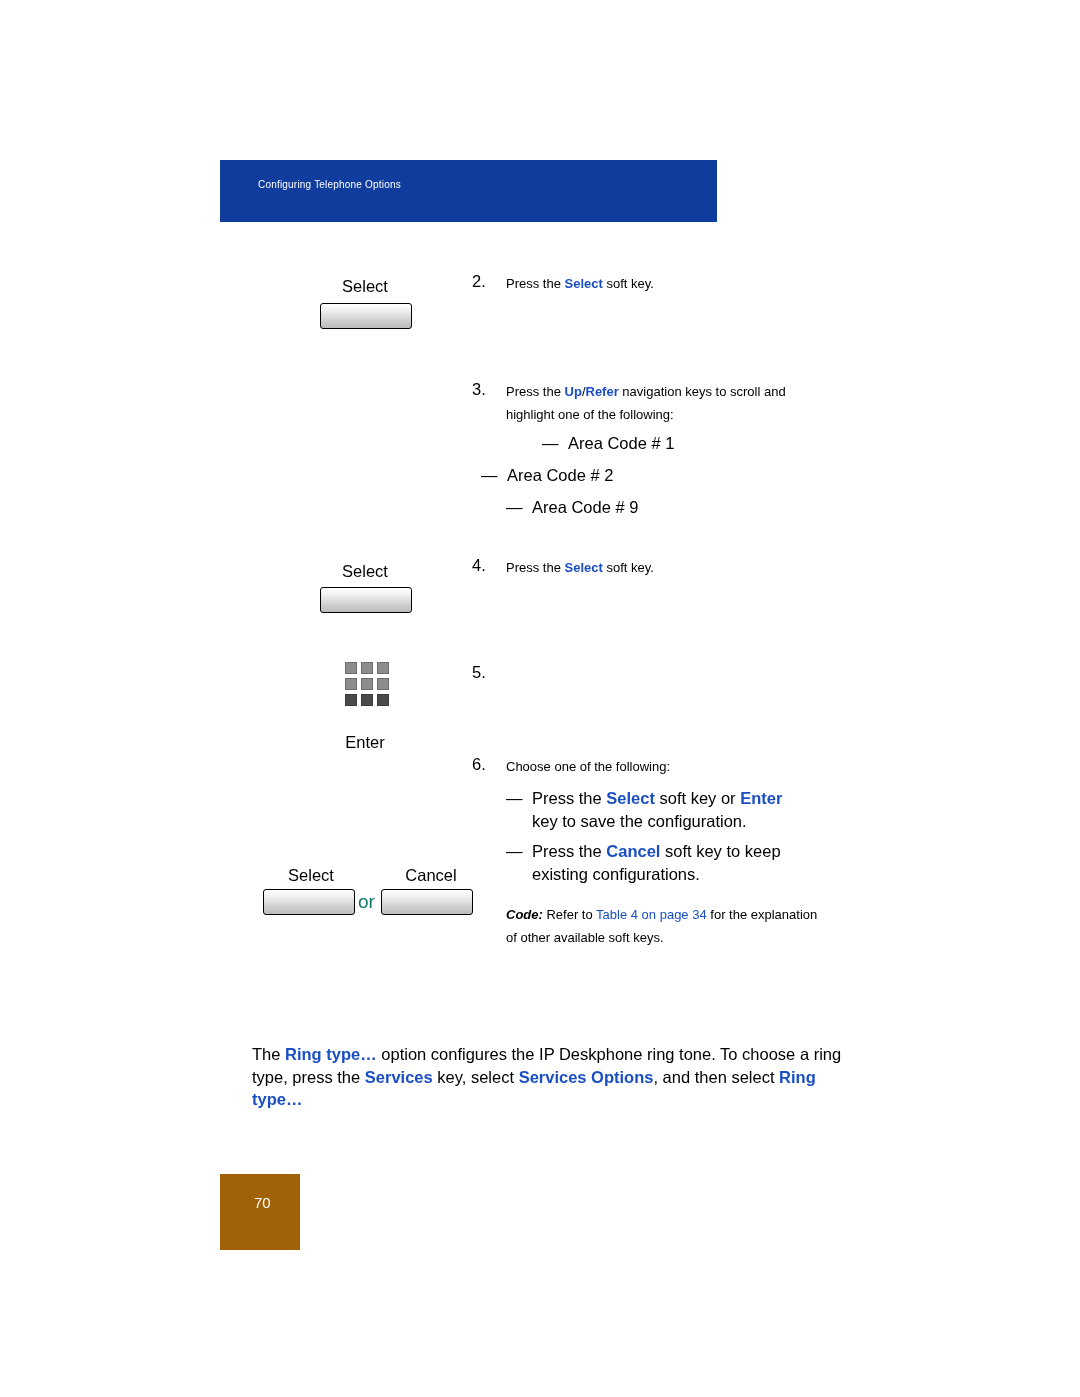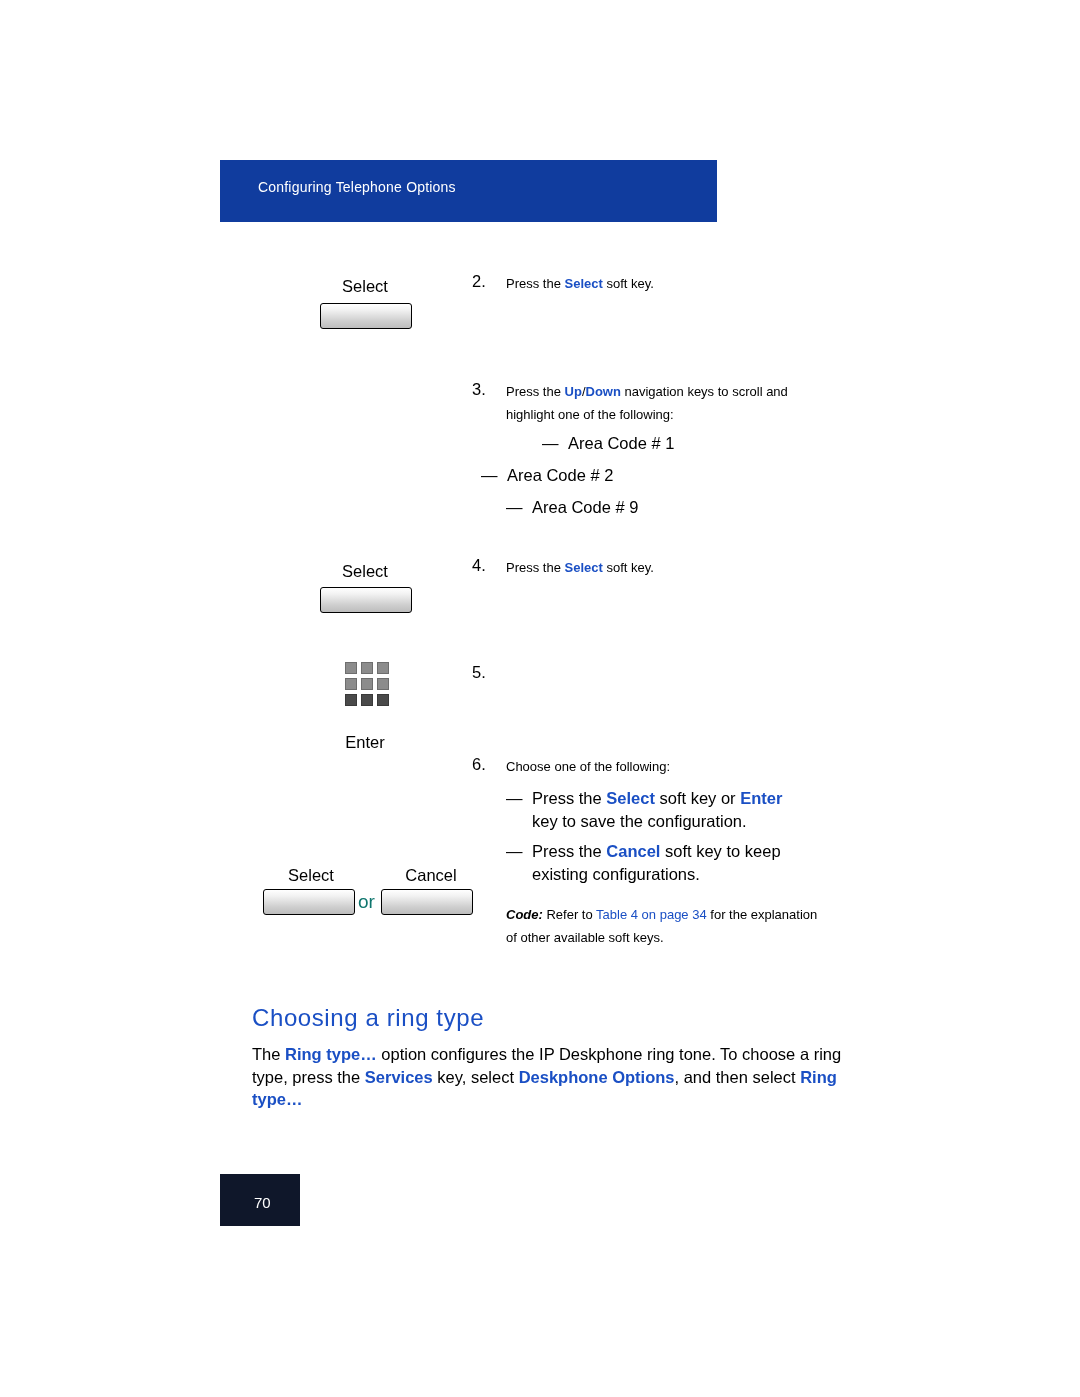--- a/index.html
+++ b/index.html
@@ -22,21 +22,21 @@
     top: 160px;
     width: 497px;
     height: 62px;
     background: #103c9e;
   }
   .header-bar .header-text {
     position: absolute;
     left: 38px;
     top: 19px;
     color: #ffffff;
-    font-size: 14px;
+    font-size: 10px;
     letter-spacing: 0.2px;
   }
 
   
   .content {
     position: absolute;
     left: 0;
     top: 0;
     width: 1080px;
     height: 1397px;
@@ -130,22 +130,22 @@
     font-size: 16.5px;
     line-height: 22.5px;
   }
 
   
   .footer-box {
     position: absolute;
     left: 220px;
     top: 1174px;
     width: 80px;
-    height: 52px;
-    background: #0f172a;
+    height: 76px;
+    background: #a16207;
   }
   .footer-box .pagenum {
     position: absolute;
     left: 34px;
     top: 20px;
     color: #ffffff;
     font-size: 15px;
   }
 
   .note-label { font-style: italic; font-weight: bold; }
@@ -162,21 +162,21 @@
   <div class="keylabel" style="left:292px; top:277px; width:146px;">Select</div>
   <div class="softkey" style="left:320px; top:303px;"></div>
 
   <div class="num" style="left:472px; top:272px;">2.</div>
   <div class="steptext" style="left:506px; top:272px; width:360px;">
     <span>Press the </span><span class="bold-blue">Select</span><span> soft key.</span>
   </div>
 
   <div class="num" style="left:472px; top:380px;">3.</div>
   <div class="steptext" style="left:506px; top:380px; width:330px;">
-    <span>Press the </span><span class="bold-blue">Up</span><span>/</span><span class="bold-blue">Down</span><span> navigation keys to scroll and highlight one of the following:</span>
+    <span>Press the </span><span class="bold-blue">Up</span><span>/</span><span class="bold-blue">Refer</span><span> navigation keys to scroll and highlight one of the following:</span>
   </div>
 
   <div class="dash-item" style="left:506px; top:432px;margin-left:36px;">
     <span class="dash">—</span><span>Area Code # 1</span>
   </div>
   <div class="dash-item" style="left:481px; top:464px;">
     <span class="dash">—</span><span>Area Code # 2</span>
   </div>
   <div class="dash-item" style="left:506px; top:496px;">
     <span class="dash">—</span><span>Area Code # 9</span>
@@ -230,23 +230,22 @@
 
   <div class="or-text" style="left:358px; top:891px;">or</div>
 
   <div class="keylabel" style="left:358px; top:866px; width:146px;">Cancel</div>
   <div class="softkey" style="left:381px; top:889px;"></div>
 
   <div class="steptext" style="left:506px; top:903px; width:320px;">
     <span class="note-label">Code:</span><span> Refer to </span><span class="blue"> Table 4 on page 34</span><span> for the explanation of other available soft keys.</span>
   </div>
 
-  <div class="section-heading">Choosing a ring type</div>
 
   <div class="body-para">
-    <span>The </span><span class="bold-blue">Ring type…</span><span> option configures the IP Deskphone ring tone. To choose a ring type, press the </span><span class="bold-blue">Services</span><span> key, select </span><span class="bold-blue">Deskphone Options</span><span>, and then select </span><span class="bold-blue">Ring type…</span>
+    <span>The </span><span class="bold-blue">Ring type…</span><span> option configures the IP Deskphone ring tone. To choose a ring type, press the </span><span class="bold-blue">Services</span><span> key, select </span><span class="bold-blue">Services Options</span><span>, and then select </span><span class="bold-blue">Ring type…</span>
   </div>
 
 </div>
 
 <div class="footer-box">
   <div class="pagenum">70</div>
 </div>
 
 </body></html>

